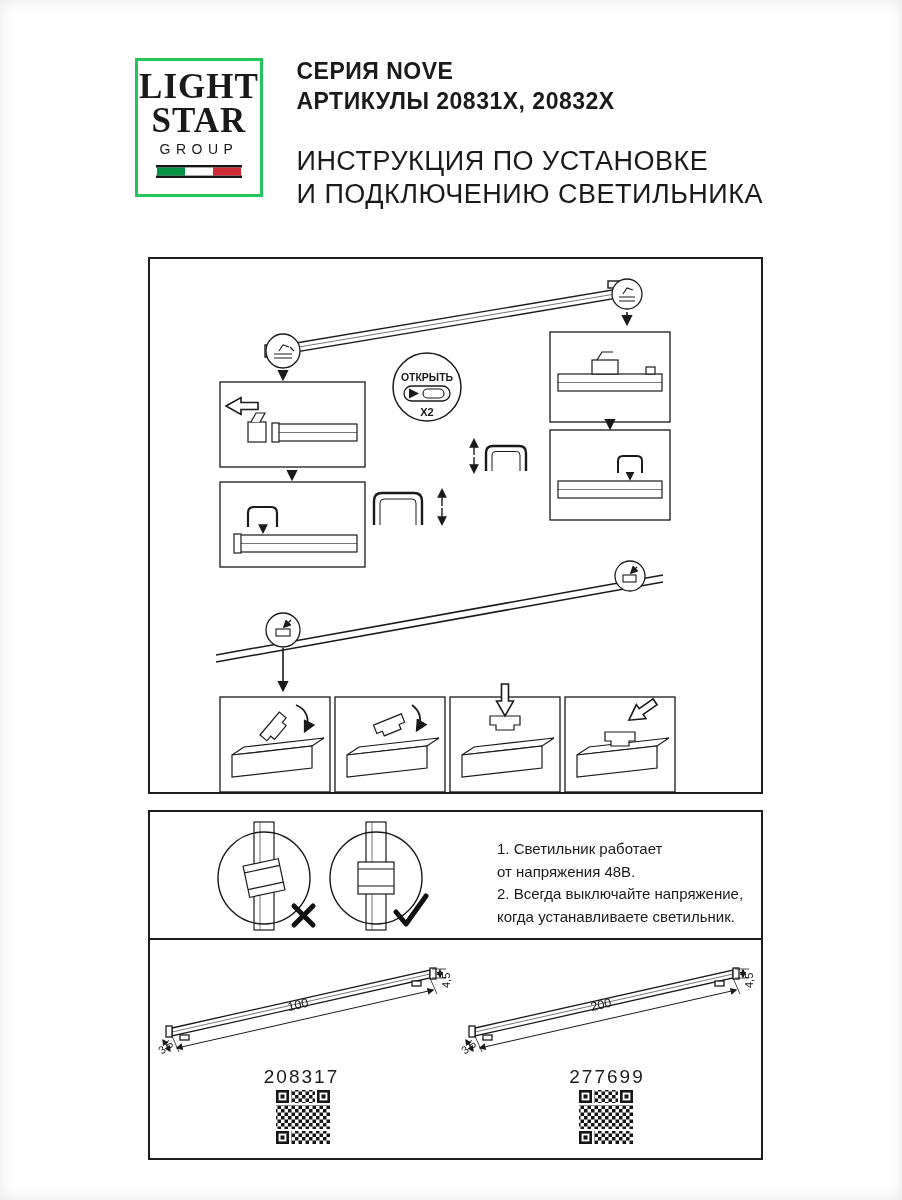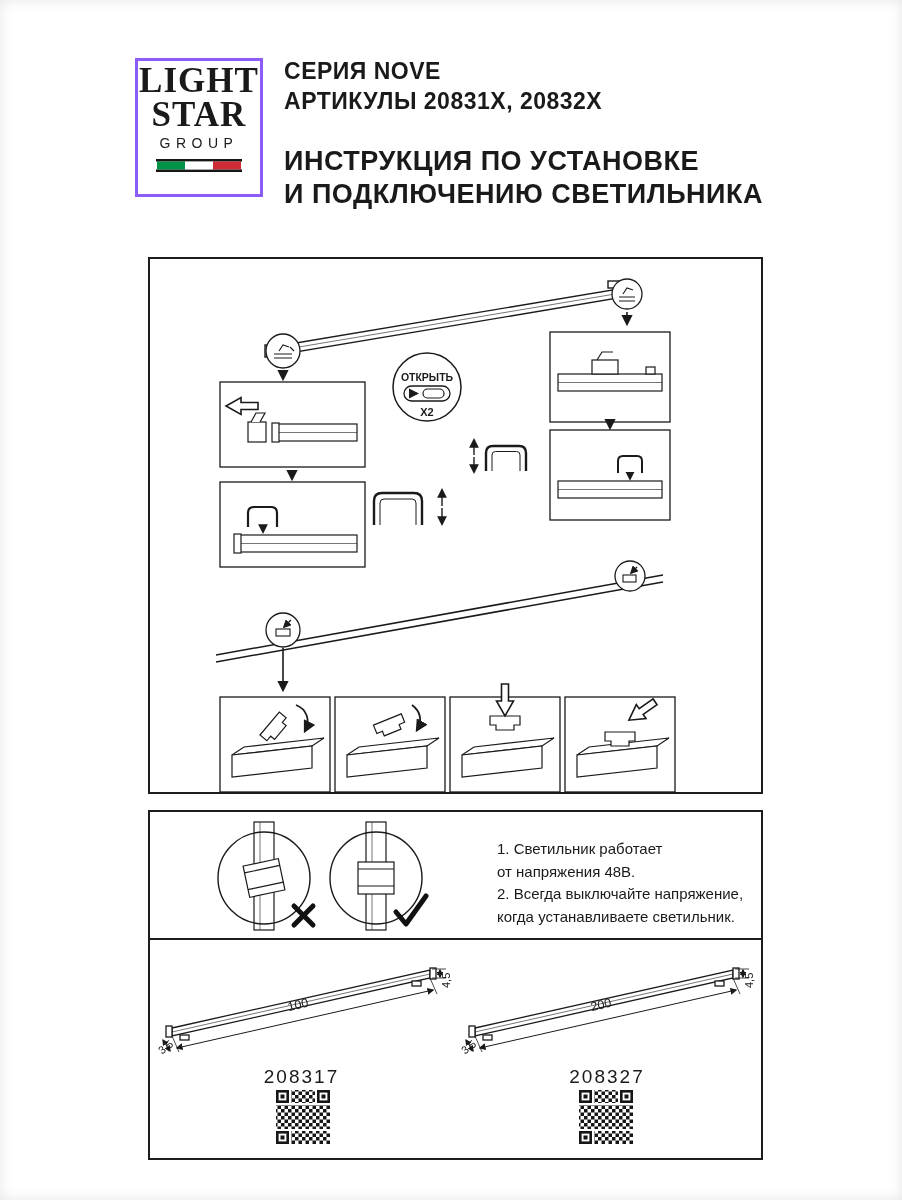--- a/index.html
+++ b/index.html
@@ -3,30 +3,30 @@
 <meta charset="utf-8">
 <style>
   *{margin:0;padding:0;box-sizing:border-box}
   html,body{width:902px;height:1200px}
   body{background:#fdfdfd;font-family:"Liberation Sans",sans-serif;color:#1a1a1a;position:relative}
   .page{position:absolute;inset:0;background:#fff;box-shadow:inset 0 0 14px rgba(0,0,0,.10)}
   .abs{position:absolute}
   .frame{position:absolute;border:2px solid #1d1d1d;background:#fff}
 
   
-  .logo{position:absolute;left:135px;top:58px;width:128px;height:139px;border:3px solid #8b5cf6;text-align:center;padding-top:3px}
+  .logo{position:absolute;left:135px;top:58px;width:128px;height:139px;border:3px solid #22c55e;text-align:center;padding-top:9px}
   .logo-word{font-family:"Liberation Serif",serif;font-weight:bold;font-size:35px;line-height:34px;letter-spacing:1px}
   .logo-group{font-size:14px;letter-spacing:5.5px;margin-top:3px}
   .logo-flag{display:block;margin:8px auto 0}
 
   
   .header{position:absolute;top:57px;right:139px;}
   .h-series{font-size:23px;font-weight:bold;line-height:28px;letter-spacing:.5px}
   .h-articles{font-size:23px;font-weight:bold;line-height:28px;margin-top:2px;letter-spacing:.5px}
-  .h-title{font-size:27px;font-weight:bold;line-height:33px;letter-spacing:.5px}
+  .h-title{font-size:27px;font-weight:normal;line-height:33px;letter-spacing:.5px}
   .h-title.first{margin-top:30px}
 
   
   .main-box{left:148px;top:257px;width:615px;height:537px}
   .notes-box{left:148px;top:810px;width:615px;height:130px}
   .product-card{top:940px;width:307px;height:220px;border:2px solid #1d1d1d;border-top:none;position:absolute;background:#fff;overflow:hidden}
   .card-left{left:148px}
   .card-right{left:453px;width:310px;border-left:none}
 
   .notes-text{position:absolute;left:347px;top:26px;font-size:15px;line-height:22.5px}
@@ -321,19 +321,19 @@
       </svg>
   </div>
 
   <div class="product-card card-right">
     <svg class="abs" style="left:0;top:0" width="307" height="220">
       <use href="#trackdim"></use>
     </svg>
     <span class="dim dim-len">200</span>
     <span class="dim dim-h">4,5</span>
     <span class="dim dim-w">3,5</span>
-    <div class="article">208327</div>
+    <div class="article">277699</div>
     <svg class="qr" width="58" height="58">
         <use href="#qr"></use>
       </svg>
   </div>
 
 </div>
 
 </body></html>

